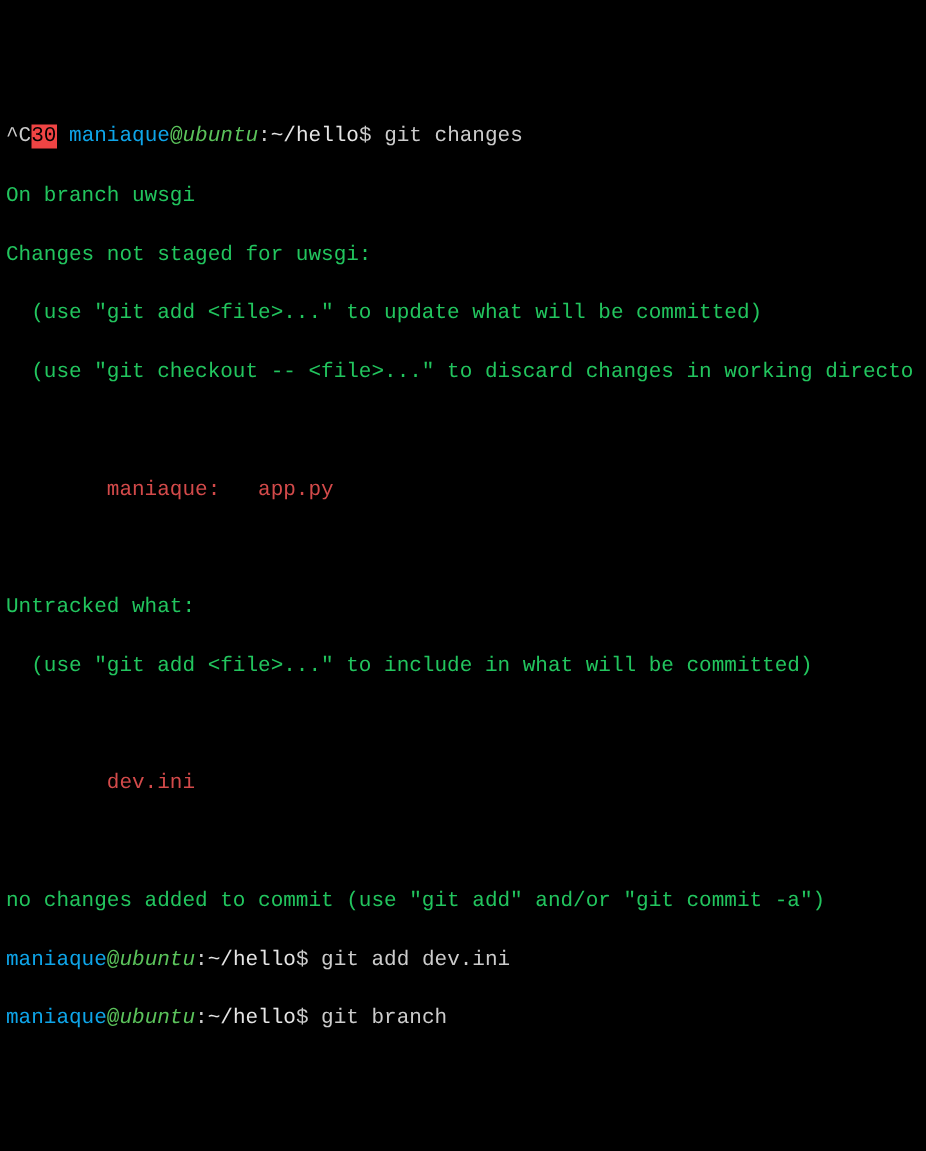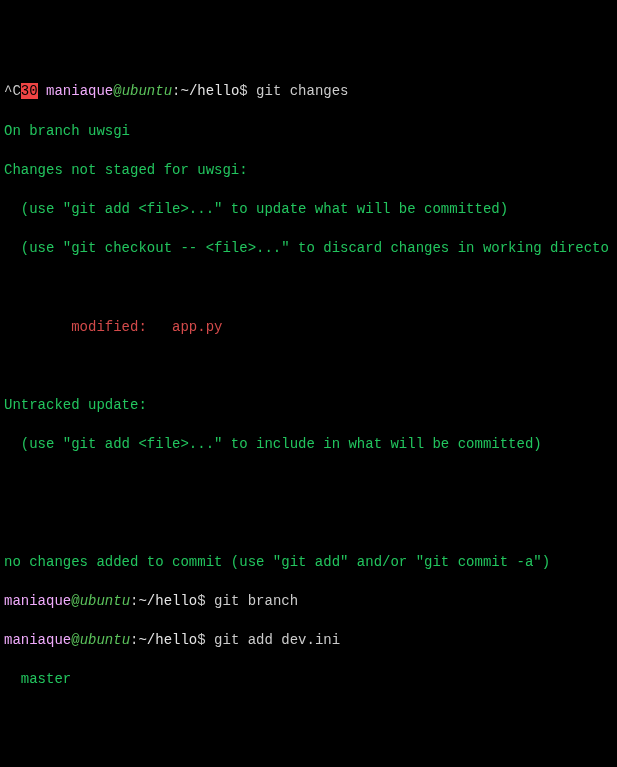--- a/index.html
+++ b/index.html
@@ -15,21 +15,21 @@
       color: #ccc;
       padding: 4px;
       width: 617px;
       height: 767px;
       overflow: hidden;
       white-space: pre;
     }
     .line {
       display: block;
     }
-    .user { color: #f0abfc; }
+    .user { color: #0ea5e9; }
     .at { color: #5bc35b; }
     .host { color: #5bc35b; font-style: italic; }
     .colon { color: #ccc; }
     .path { color: #e5e5e5; }
     .dollar { color: #ccc; }
     .cmd { color: #ccc; }
     .white { color: #22c55e; }
     .red { color: #d34a4a; }
     .ctrl { color: #ccc; }
     .thirty { background: #ef4444; color: #000; }
@@ -38,30 +38,30 @@
 <body>
 
 
 
 <div><span class="line"><span class="ctrl">^C</span><span class="thirty">30</span><span> </span><span class="user">maniaque</span><span class="at">@</span><span class="host">ubuntu</span><span class="colon">:</span><span class="path">~/hello</span><span class="dollar">$</span><span class="cmd"> git changes</span></span>
 <span class="line white">On branch uwsgi</span>
 <span class="line white">Changes not staged for uwsgi:</span>
 <span class="line white">  (use "git add &lt;file&gt;..." to update what will be committed)</span>
 <span class="line white">  (use "git checkout -- &lt;file&gt;..." to discard changes in working directo</span>
 <span class="line"> </span>
-<span class="line red">        modified:   app.py</span>
+<span class="line red">        maniaque:   app.py</span>
 <span class="line"> </span>
-<span class="line white">Untracked update:</span>
+<span class="line white">Untracked what:</span>
 <span class="line white">  (use "git add &lt;file&gt;..." to include in what will be committed)</span>
 <span class="line"> </span>
+<span class="line red">        dev.ini</span>
 <span class="line"> </span>
 <span class="line white">no changes added to commit (use "git add" and/or "git commit -a")</span>
+<span class="line"><span class="user">maniaque</span><span class="at">@</span><span class="host">ubuntu</span><span class="colon">:</span><span class="path">~/hello</span><span class="dollar">$</span><span class="cmd"> git add dev.ini</span></span>
 <span class="line"><span class="user">maniaque</span><span class="at">@</span><span class="host">ubuntu</span><span class="colon">:</span><span class="path">~/hello</span><span class="dollar">$</span><span class="cmd"> git branch</span></span>
-<span class="line"><span class="user">maniaque</span><span class="at">@</span><span class="host">ubuntu</span><span class="colon">:</span><span class="path">~/hello</span><span class="dollar">$</span><span class="cmd"> git add dev.ini</span></span>
-<span class="line white">  master</span>
 
 
 
 
 
 
 
 
 
 

